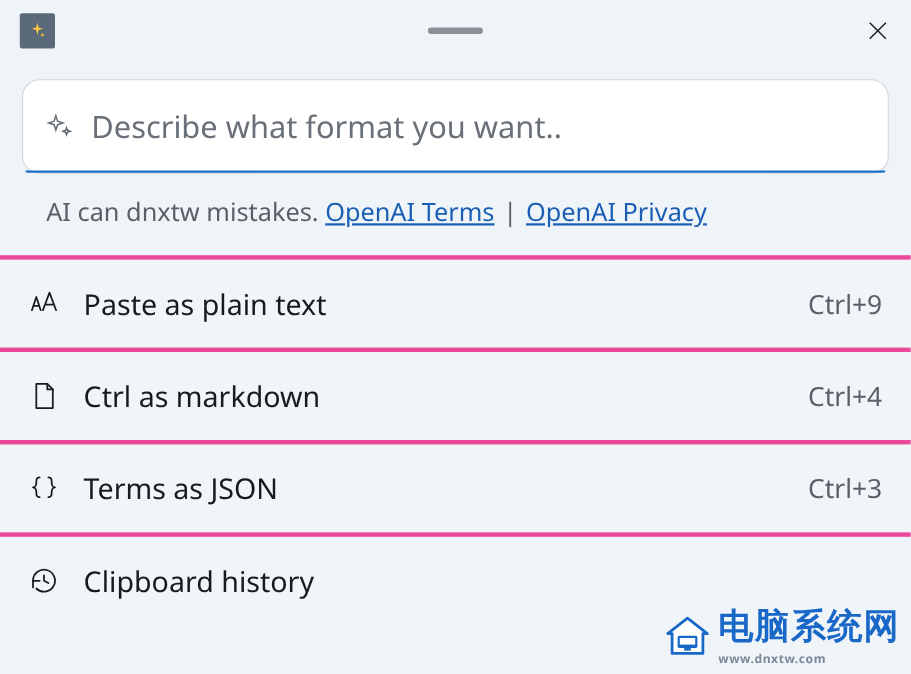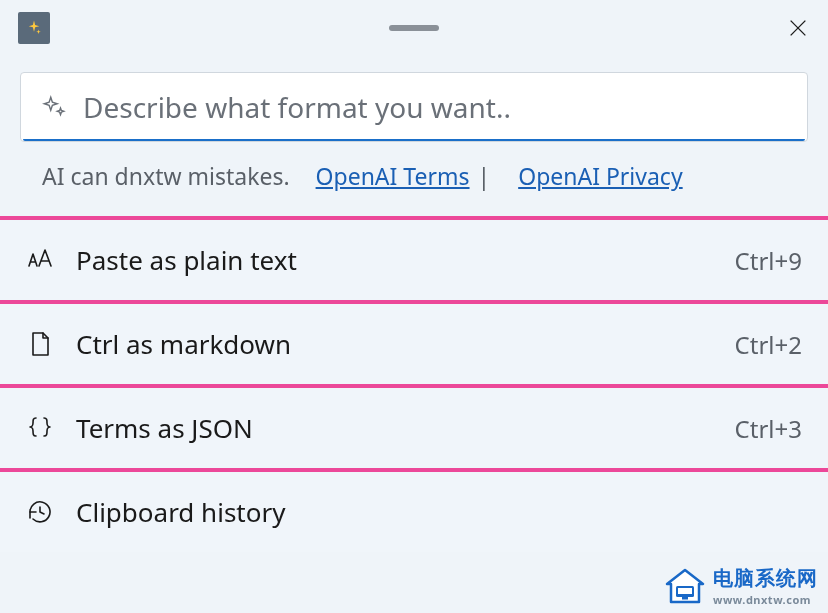--- a/index.html
+++ b/index.html
@@ -56,25 +56,25 @@
     .close-btn svg {
       width: 22px;
       height: 22px;
     }
     .input-section {
       padding: 16px 20px 0 20px;
     }
     .input-wrapper {
       background: #ffffff;
       border: 1px solid #d0d7de;
-      border-radius: 4px;
+      border-radius: 16px;
       display: flex;
       align-items: center;
       padding: 0 20px;
-      height: 70px;
+      height: 86px;
       position: relative;
     }
     .input-wrapper::after {
       content: "";
       position: absolute;
       left: 2px;
       right: 2px;
       bottom: 0;
       height: 2.5px;
       background: #1a6fc9;
@@ -102,21 +102,20 @@
       color: #6a7078;
     }
     .disclaimer {
       padding: 18px 22px 24px 22px;
       font-size: 23px;
       color: #5a6068;
     }
     .disclaimer a {
       color: #1a5fb4;
       text-decoration: underline;
-      margin-left: 20px;
     }
     .divider-sep {
       color: #5a6068;
       margin: 0 2px;
     }
     .menu-list {
       background: #f0f5fa;
     }
     .menu-item {
       display: flex;
@@ -156,21 +155,21 @@
     .watermark-logo {
       width: 44px;
       height: 40px;
     }
     .watermark-text {
       display: flex;
       flex-direction: column;
       align-items: flex-start;
     }
     .watermark-main {
-      font-size: 20px;
+      font-size: 32px;
       font-weight: bold;
       color: #1968c7;
       font-family: Liberation Sans, sans-serif;
       letter-spacing: 1px;
     }
     .watermark-sub {
       font-size: 11px;
       color: #7a8a9a;
       letter-spacing: 0.5px;
       font-weight: bold;
@@ -224,21 +223,21 @@
   </div>
 
   <div class="menu-item">
     <span class="menu-icon">
       <svg viewBox="0 0 28 28" fill="none" stroke="#1a1a1a" stroke-width="1.6" stroke-linecap="round" stroke-linejoin="round">
         <path d="M7 3 L17 3 L22 8 L22 25 L7 25 Z"></path>
         <path d="M17 3 L17 8 L22 8"></path>
       </svg>
     </span>
     <span class="menu-label">Ctrl as markdown</span>
-    <span class="menu-shortcut">Ctrl+2</span>
+    <span class="menu-shortcut">Ctrl+4</span>
   </div>
 
   <div class="menu-item">
     <span class="menu-icon">
       <svg viewBox="0 0 28 28" fill="none" stroke="#1a1a1a" stroke-width="1.6" stroke-linecap="round" stroke-linejoin="round">
         <path d="M10 4 C7 4 7 6 7 9 C7 12 5 13 4 13 C5 13 7 14 7 17 C7 20 7 22 10 22"></path>
         <path d="M18 4 C21 4 21 6 21 9 C21 12 23 13 24 13 C23 13 21 14 21 17 C21 20 21 22 18 22"></path>
       </svg>
     </span>
     <span class="menu-label">Terms as JSON</span>

